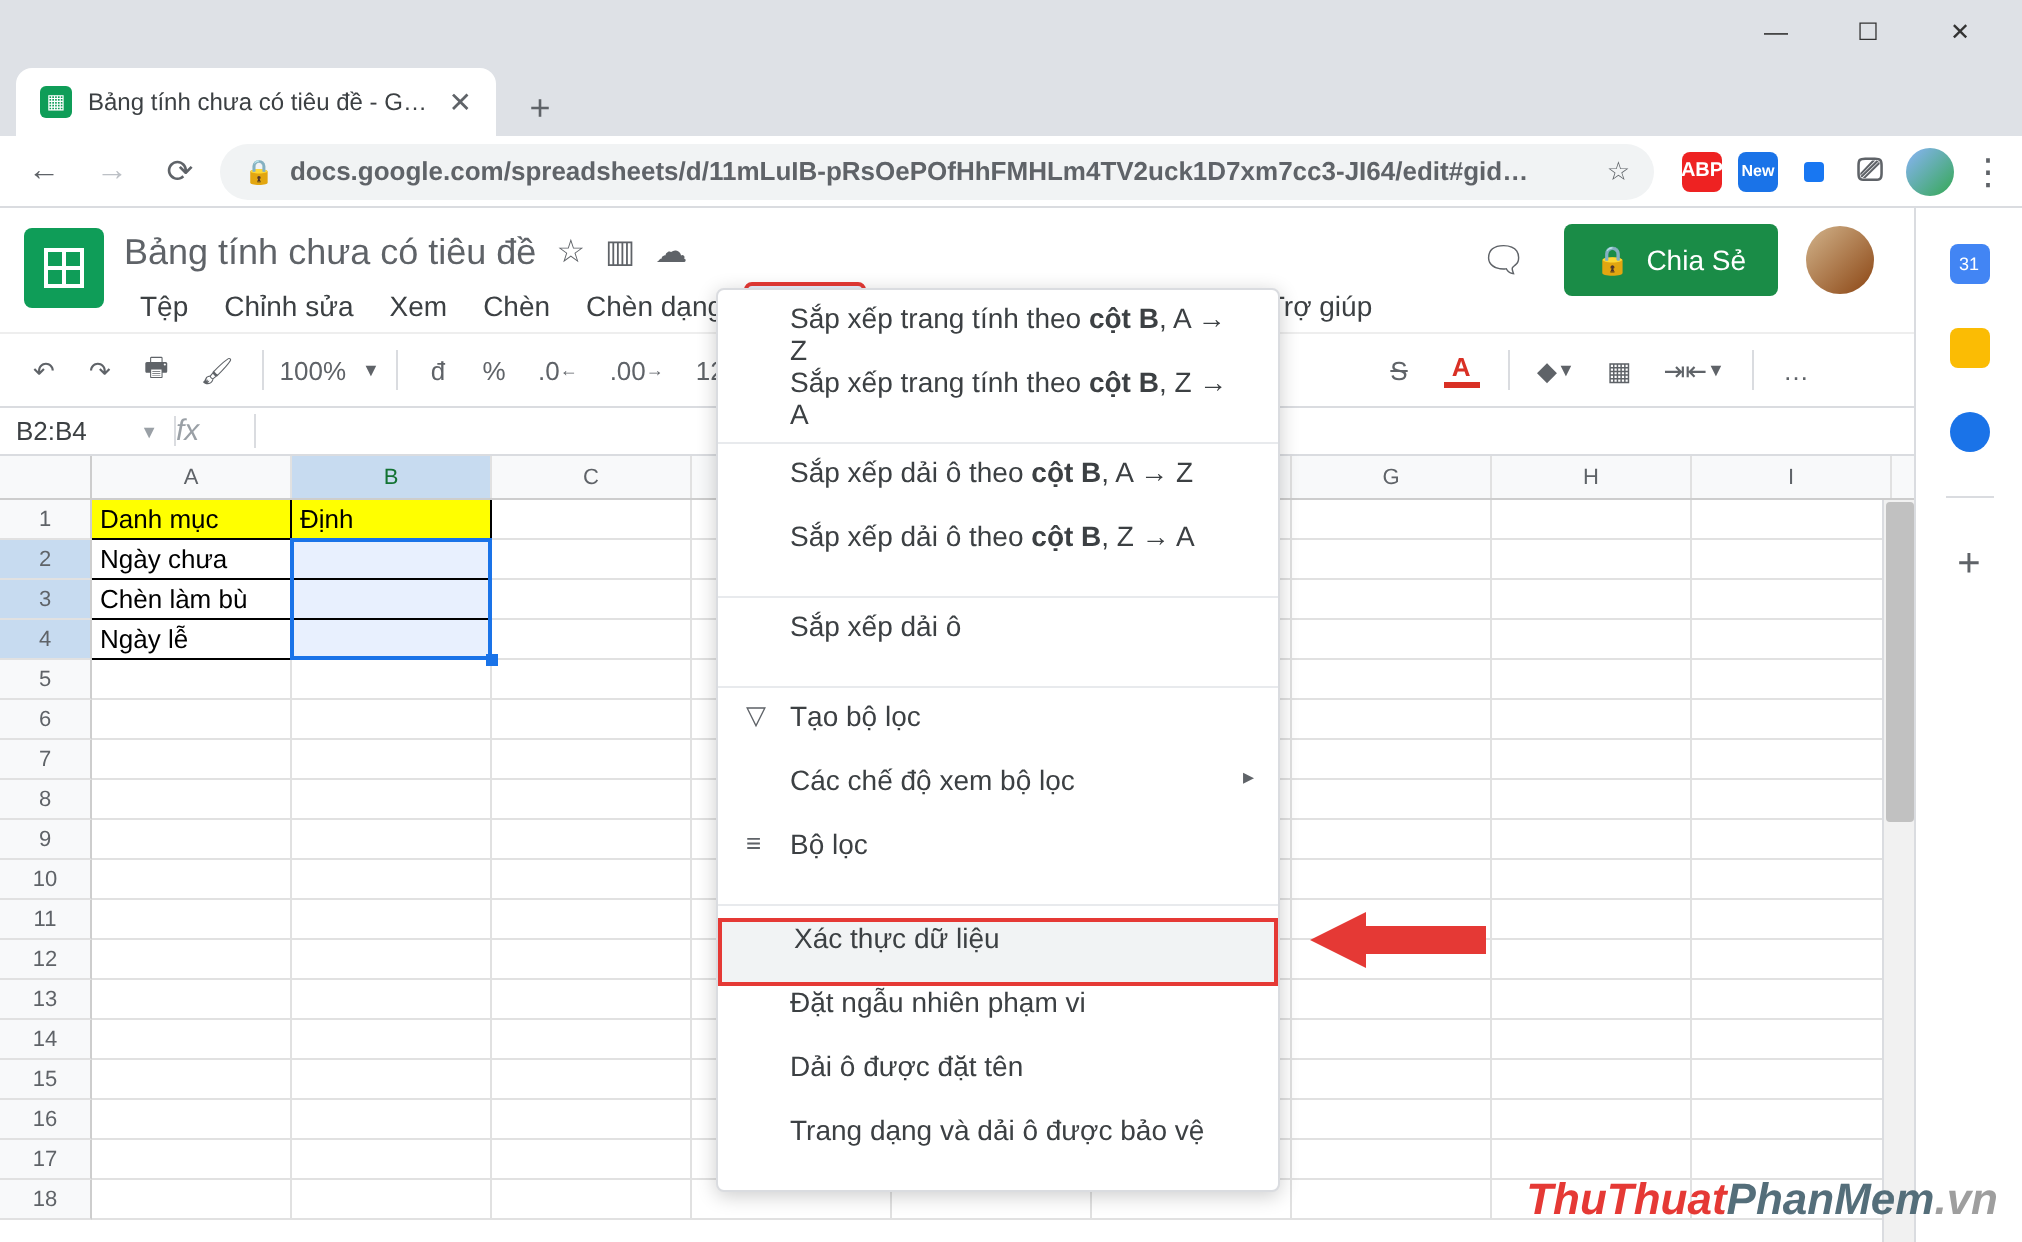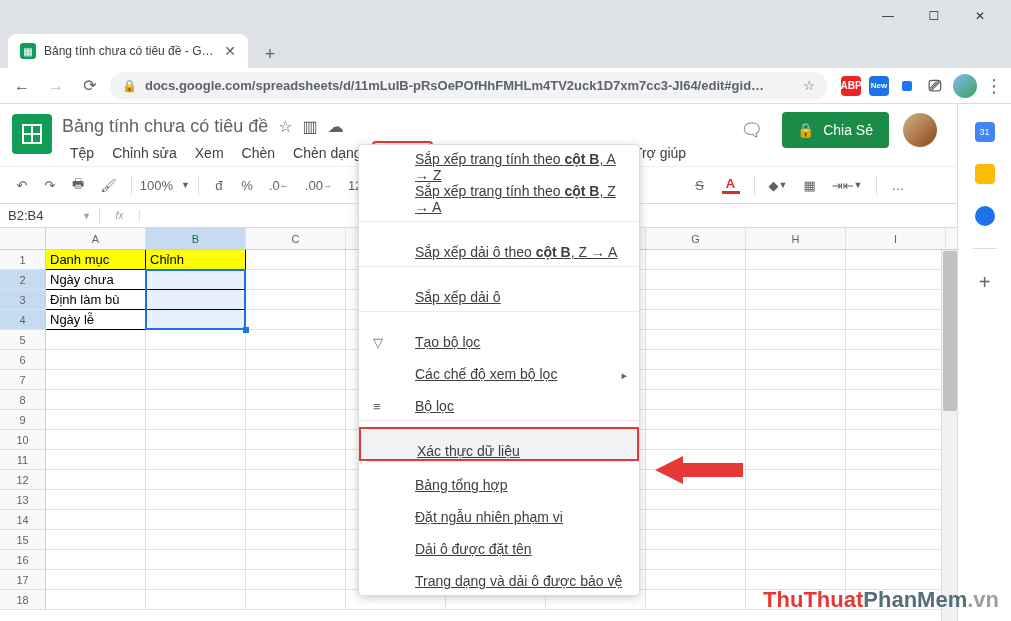--- a/index.html
+++ b/index.html
@@ -52,22 +52,22 @@
 
 
 .toolbar { height: 38px; border-top: 1px solid #eee; border-bottom: 1px solid #dadce0; display: flex; align-items: center; padding: 0 10px; gap: 4px; font-size: 13px; color: #5f6368; }
 .tb-btn { padding: 4px 6px; display: flex; align-items: center; justify-content: center; min-width: 24px; }
 .tb-sep { width: 1px; height: 20px; background: #dadce0; margin: 0 4px; }
 .tb-zoom { display: flex; align-items: center; gap: 4px; }
 .tb-red { color: #d93025; border-bottom: 3px solid #d93025; width: 18px; text-align: center; font-weight: bold; }
 
 
 .name-row { height: 24px; border-bottom: 1px solid #dadce0; display: flex; align-items: center; }
-.name-box { width: 100px; border-right: 1px solid #dadce0; padding: 0 8px; font-size: 13px; color: #3c4043; display: flex; align-items: center; justify-content: space-between; }
-.fx { width: 40px; color: #9aa0a6; font-style: italic; text-align: center; border-right: 1px solid #dadce0; font-size: 10px; }
+.name-box { width: 88px; border-right: 1px solid #dadce0; padding: 0 8px; font-size: 13px; color: #3c4043; display: flex; align-items: center; justify-content: space-between; }
+.fx { width: 40px; color: #9aa0a6; font-style: italic; text-align: left; border-right: 1px solid #dadce0; font-size: 15px; }
 
 
 .grid-wrap { flex: 1; overflow: hidden; position: relative; }
 .grid { position: absolute; inset: 0; }
 .col-headers { display: flex; height: 22px; background: #f8f9fa; border-bottom: 1px solid #cdcdcd; }
 .corner { width: 46px; border-right: 1px solid #cdcdcd; background: #f8f9fa; }
 .col-h { width: 100px; border-right: 1px solid #e1e1e1; text-align: center; font-size: 11px; color: #5f6368; line-height: 22px; }
 .col-h.sel { background: #c7dbf0; color: #137333;}
 .rows { }
 .row { display: flex; height: 20px; }
@@ -75,21 +75,21 @@
 .row-h.sel { background: #c7dbf0; }
 .cell { width: 100px; border-right: 1px solid #e1e1e1; border-bottom: 1px solid #e1e1e1; font-size: 13px; padding: 0 4px; line-height: 20px; white-space: nowrap; overflow: hidden; background: #fff; }
 .cell.hdr { background: #ffff00; font-weight: normal; border-bottom: 1px solid #000; border-right: 1px solid #000; }
 .cell.data { border-bottom: 1px solid #000; border-right: 1px solid #000; }
 .cell.sel { background: #e8f0fe; }
 .sel-outline { position: absolute; border: 2px solid #1a73e8; pointer-events: none; }
 .sel-handle { position: absolute; width: 6px; height: 6px; background: #1a73e8; }
 
 
 .dropdown { position: absolute; top: 144px; left: 358px; width: 282px; background: #fff; border: 1px solid #dadce0; border-radius: 4px; box-shadow: 0 2px 10px rgba(0,0,0,0.2); z-index: 100; padding: 6px 0; font-size: 14px; color: #3c4043; }
-.dd-item { height: 32px; display: flex; align-items: flex-end; padding: 0 16px 0 56px; position: relative; text-decoration: underline; }
+.dd-item { height: 32px; display: flex; align-items: flex-start; padding: 0 16px 0 36px; position: relative; }
 .dd-item.icon::before { content: attr(data-glyph); position: absolute; left: 14px; color: #5f6368; font-size: 13px; }
 .dd-item.sub::after { content: "▸"; position: absolute; right: 12px; color: #5f6368; font-size: 11px; }
 .dd-sep { height: 1px; background: #e8eaed; margin: 6px 0; }
 .dd-item.hl { border: 2px solid #e53935; height: 34px; background: #f1f3f4; }
 
 
 .arrow { position: absolute; top: 456px; left: 655px; z-index: 101; display: flex; align-items: center; }
 .arrow-head { width: 0; height: 0; border-top: 14px solid transparent; border-bottom: 14px solid transparent; border-right: 28px solid #e53935; }
 .arrow-body { width: 60px; height: 14px; background: #e53935; }
 
@@ -100,21 +100,21 @@
 .sp-cal::after { content: "31"; position: absolute; inset: 0; color: #fff; font-size: 9px; display: flex; align-items: center; justify-content: center; }
 .sp-keep { background: #fbbc04; }
 .sp-tasks { background: #1a73e8; border-radius: 50%; }
 .sp-plus { font-size: 20px; color: #5f6368; }
 
 
 .vscroll { position: absolute; right: 0; top: 22px; bottom: 0; width: 16px; background: #f1f1f1; border-left: 1px solid #dadce0; }
 .vthumb { width: 14px; height: 160px; background: #c1c1c1; border-radius: 2px; margin: 1px; }
 
 
-.watermark { position: absolute; right: 12px; bottom: 8px; font-size: 22px; font-weight: bold; z-index: 200; }
+.watermark { position: absolute; right: 12px; bottom: 8px; font-size: 22px; font-weight: bold; font-style: italic; z-index: 200; }
 .wm1 { color: #e53935; }
 .wm2 { color: #546e7a; }
 .wm3 { color: #9e9e9e; }
 </style>
 </head>
 <body>
 
 <div class="titlebar">
   <div class="win-btn">—</div>
   <div class="win-btn">☐</div>
@@ -253,21 +253,21 @@
             <div class="col-h">E</div>
             <div class="col-h">F</div>
             <div class="col-h">G</div>
             <div class="col-h">H</div>
             <div class="col-h">I</div>
           </div>
         <div class="rows" id="rows">
             <div class="row">
               <div class="row-h">1</div>
               <div class="cell hdr">Danh mục</div>
-              <div class="cell hdr">Chỉnh</div>
+              <div class="cell hdr">Định</div>
               <div class="cell"></div>
               <div class="cell"></div>
               <div class="cell"></div>
               <div class="cell"></div>
               <div class="cell"></div>
               <div class="cell"></div>
               <div class="cell"></div>
             </div>
             <div class="row">
               <div class="row-h sel">2</div>
@@ -276,21 +276,21 @@
               <div class="cell"></div>
               <div class="cell"></div>
               <div class="cell"></div>
               <div class="cell"></div>
               <div class="cell"></div>
               <div class="cell"></div>
               <div class="cell"></div>
             </div>
             <div class="row">
               <div class="row-h sel">3</div>
-              <div class="cell data">Định làm bù</div>
+              <div class="cell data">Chèn làm bù</div>
               <div class="cell data sel"></div>
               <div class="cell"></div>
               <div class="cell"></div>
               <div class="cell"></div>
               <div class="cell"></div>
               <div class="cell"></div>
               <div class="cell"></div>
               <div class="cell"></div>
             </div>
             <div class="row">
@@ -493,32 +493,34 @@
 </div>
 
 <div class="dropdown">
   <div class="dd-item">
       <span><span>Sắp xếp trang tính theo </span><b>cột B</b><span>, A → Z</span></span>
     </div>
   <div class="dd-item">
       <span><span>Sắp xếp trang tính theo </span><b>cột B</b><span>, Z → A</span></span>
     </div>
   <div class="dd-sep"></div>
+  <div class="dd-item">
+      <span><span>Sắp xếp dải ô theo </span><b>cột B</b><span>, A → Z</span></span>
+    </div>
   <div class="dd-item">
       <span><span>Sắp xếp dải ô theo </span><b>cột B</b><span>, Z → A</span></span>
     </div>
   <div class="dd-sep"></div>
   <div class="dd-item">Sắp xếp dải ô</div>
   <div class="dd-sep"></div>
   <div class="dd-item icon" data-glyph="▽">Tạo bộ lọc</div>
   <div class="dd-item sub">Các chế độ xem bộ lọc</div>
   <div class="dd-item icon" data-glyph="≡">Bộ lọc</div>
   <div class="dd-sep"></div>
   <div class="dd-item hl">Xác thực dữ liệu</div>
-  <div class="dd-item">Bảng tổng hợp</div>
   <div class="dd-item">Đặt ngẫu nhiên phạm vi</div>
   <div class="dd-item">Dải ô được đặt tên</div>
   <div class="dd-item">Trang dạng và dải ô được bảo vệ</div>
 </div>
 
 <div class="arrow">
   <div class="arrow-head"></div>
     <div class="arrow-body"></div>
 </div>
 

